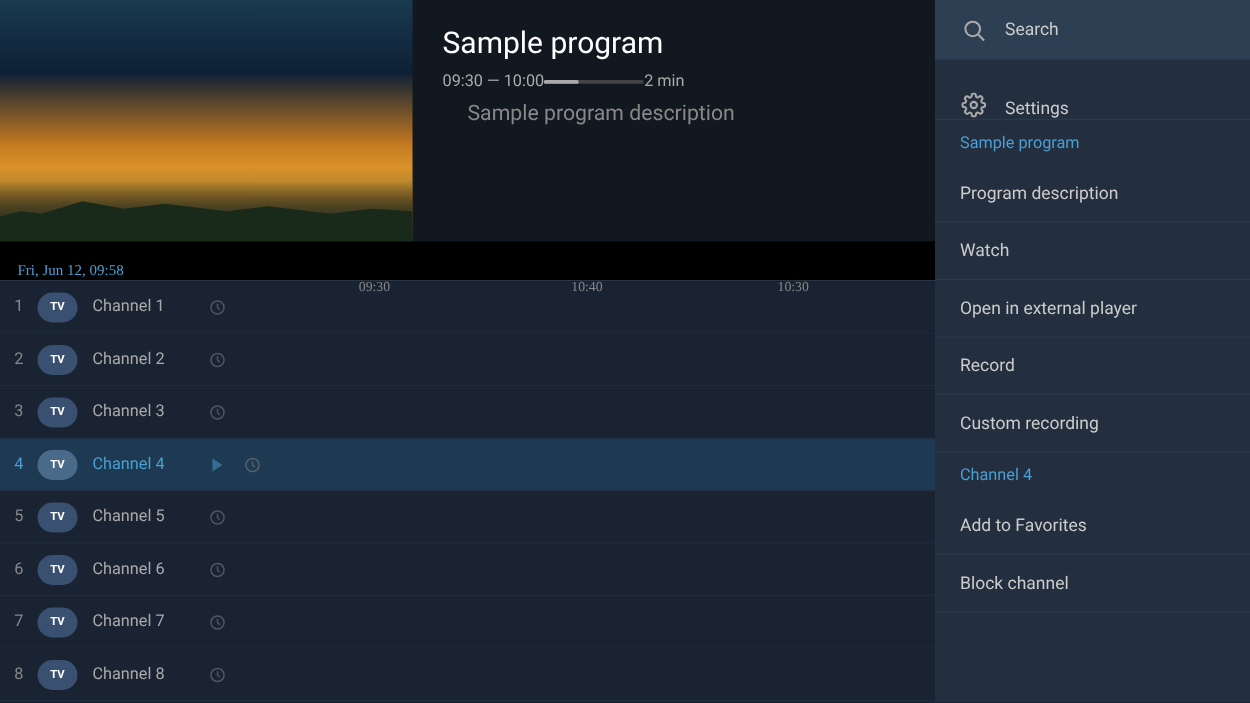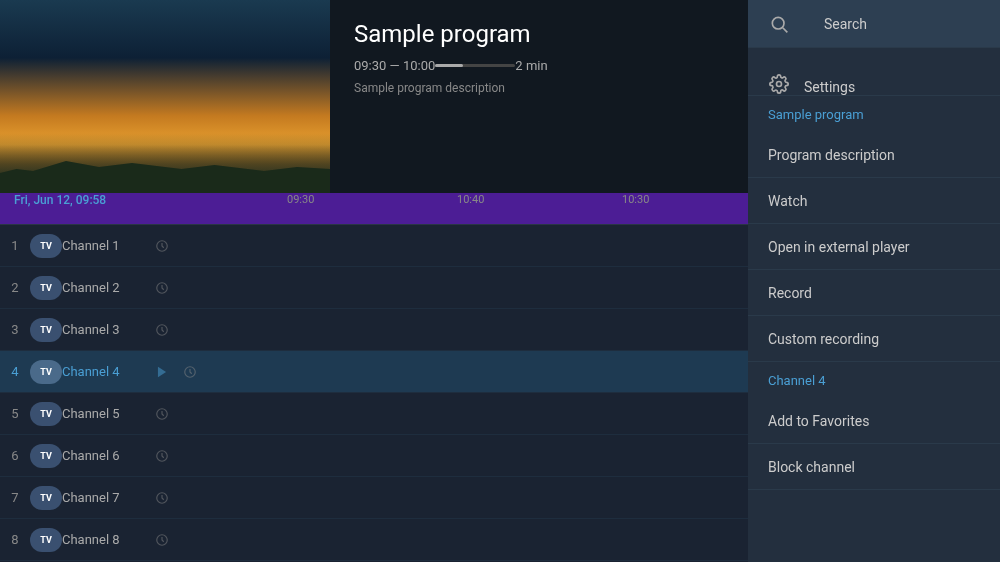--- a/index.html
+++ b/index.html
@@ -78,32 +78,34 @@
       background: #444;
       border-radius: 2px;
     }
     .progress-bar-fill {
       height: 100%;
       background: #aaa;
       border-radius: 2px;
       width: 35%;
     }
     .preview-description {
-      font-size: 12px;
+      font-size: 17px;
       color: #888;
+      margin-left: 20px;
     }
 
     
     .timeline-header {
       display: flex;
-      background: #4c1d95;
+      background: #000000;
       border-bottom: 1px solid #2a3545;
       height: 32px;
       flex-shrink: 0;
-      align-items: flex-start;
+      align-items: flex-end;
+      font-family: Liberation Serif, serif;
     }
     .timeline-date {
       width: 255px;
       flex-shrink: 0;
       padding-left: 14px;
       font-size: 12px;
       color: #4a9fd4;
       font-weight: 500;
     }
     .timeline-slots {
@@ -148,21 +150,21 @@
       height: 24px;
       background: #3a5070;
       border-radius: 12px;
       display: flex;
       align-items: center;
       justify-content: center;
       font-size: 9px;
       color: #fff;
       font-weight: bold;
       flex-shrink: 0;
-      margin-right: 0;
+      margin-right: 12px;
     }
     .channel-row.active .channel-icon {
       background: #4a6a8a;
     }
     .channel-name {
       width: 90px;
       font-size: 13px;
       color: #aaa;
       flex-shrink: 0;
     }
@@ -204,21 +206,20 @@
       align-items: center;
       padding: 0 20px;
       height: 46px;
       cursor: pointer;
       border-bottom: 1px solid #2a3a4a;
       flex-shrink: 0;
     }
     .right-panel-item.search-item {
       background: #2d3f52;
       height: 48px;
-      gap: 20px;
     }
     .right-panel-item.settings-item {
       height: 48px;
       align-items: flex-end;
     }
     .right-panel-item .item-icon {
       width: 22px;
       height: 22px;
       margin-right: 14px;
       display: flex;

